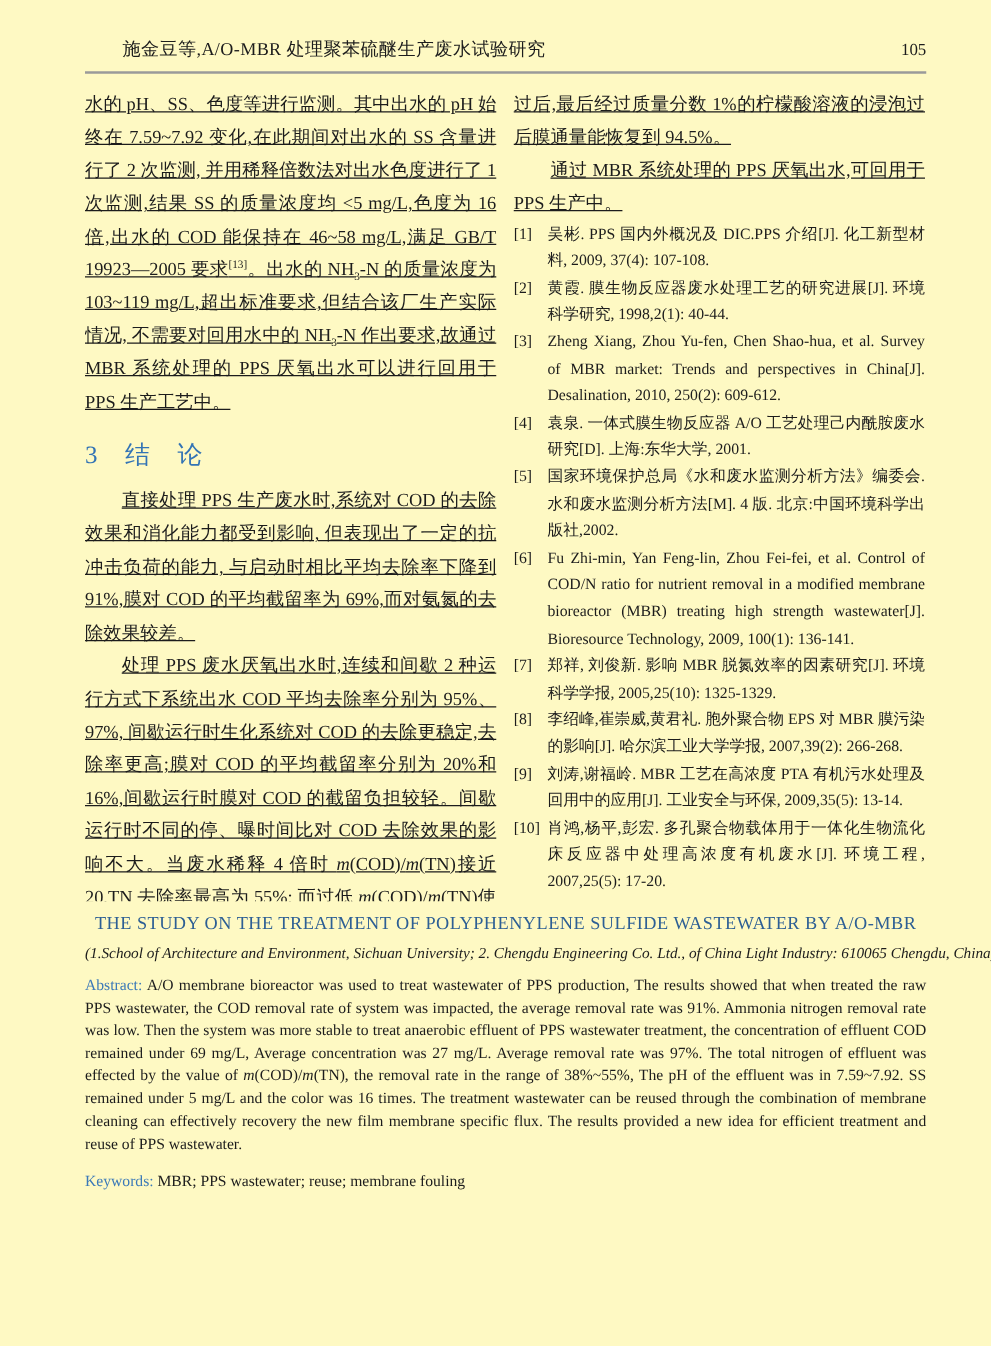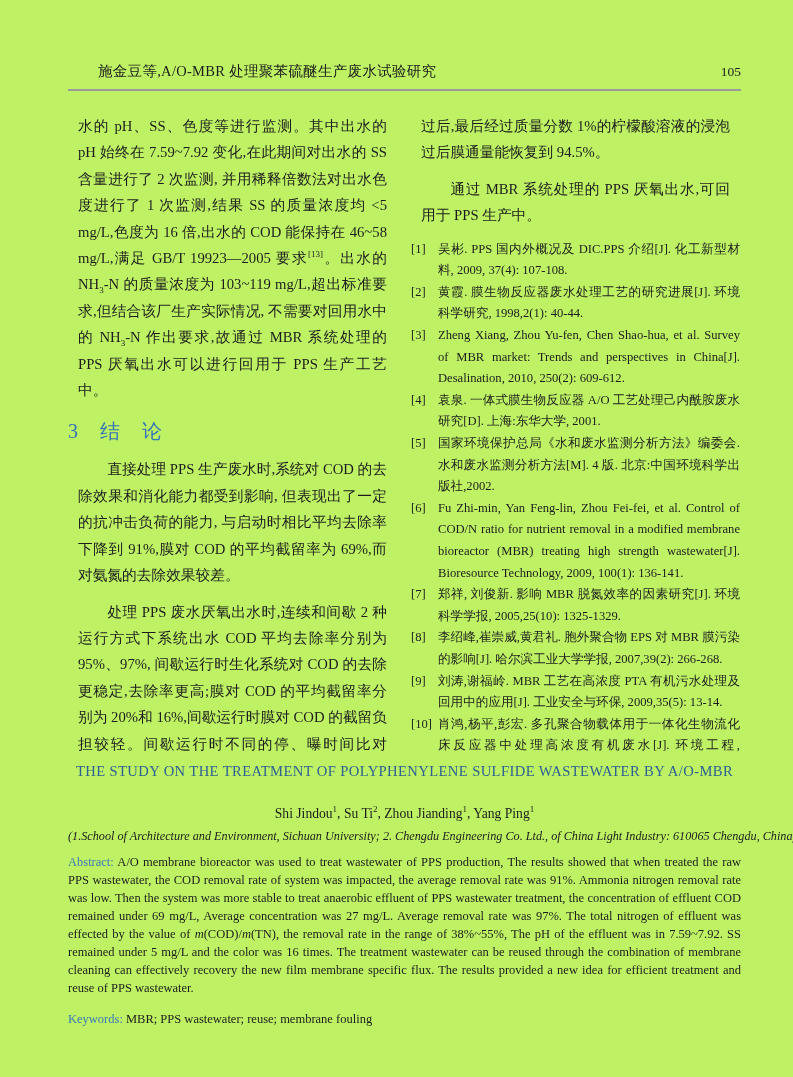--- a/index.html
+++ b/index.html
@@ -1,48 +1,49 @@
 <!DOCTYPE html>
 <html><head>
 <meta charset="utf-8">
 <style>
   html,body { margin:0; padding:0; background:#e8e8e8; }
   .page {
     position:relative;
     width:793px; height:1077px;
     margin:0 auto;
-    background:#bef264;
+    background:#fef9c3;
     font-family:"Liberation Serif","DejaVu Serif",serif;
     color:#1c1c1c;
     box-sizing:border-box;
-    padding:62px 52px 0 68px;
+    padding:30px 52px 0 68px;
     overflow:hidden;
   }
   
   .running-head {
     display:flex; justify-content:space-between; align-items:baseline;
     border-bottom:2px solid #9a9a9a;
     padding-bottom:8px;
   }
   .running-title { font-size:14.5px; letter-spacing:0.3px; padding-left:30px; }
   .page-number { font-size:13.5px; }
   
   .columns {
     margin-top:12px;
     display:flex; gap:14px;
     height:650px;
     overflow:hidden;
   }
   .col { width:329px; }
   .col p {
-    margin:10px;
+    margin:0;
     font-size:14.7px;
     line-height:26.4px;
     text-align:justify;
     text-justify:inter-ideograph;
+    text-decoration:underline;
   }
   .col p.indent { text-indent:2em; }
   .col sup { font-size:9px; line-height:0; }
   .col sub { font-size:9px; line-height:0; }
   .section-heading {
     color:#3374b5;
     font-size:20px;
     margin:15px 0 11px 0;
     font-weight:normal;
     letter-spacing:1px;
@@ -174,19 +175,18 @@
             <span class="ref-text">肖鸿,杨平,彭宏. 多孔聚合物载体用于一体化生物流化床反应器中处理高浓度有机废水[J]. 环境工程, 2007,25(5): 17-20.</span>
           </li>
 
         </ol>
     </div>
 
   </div>
 
   <div class="en-block">
     <h2 class="en-title">THE STUDY ON THE TREATMENT OF POLYPHENYLENE SULFIDE WASTEWATER BY A/O-MBR</h2>
-    <div class="en-authors">Shi Jindou<sup>1</sup>, Su Ti<sup>2</sup>, Zhou Jianding<sup>1</sup>, Yang Ping<sup>1</sup></div>
     <div class="en-affiliation">(1.School of Architecture and Environment, Sichuan University;   2. Chengdu Engineering Co. Ltd., of China Light Industry: 610065  Chengdu, China)</div>
     <p class="en-abstract"><span class="label-blue">Abstract:</span><span> A/O membrane bioreactor was used to treat wastewater of PPS production, The results showed that when treated the raw PPS wastewater, the COD removal rate of system was impacted, the average removal rate was 91%. Ammonia nitrogen removal rate was low. Then the system was more stable to treat anaerobic effluent of PPS wastewater treatment, the concentration of effluent COD remained under 69 mg/L, Average concentration was 27 mg/L. Average removal rate was 97%. The total nitrogen of effluent was effected by the value of <i>m</i>(COD)/<i>m</i>(TN), the removal rate in the range of 38%~55%, The pH of the effluent was in 7.59~7.92.  SS remained under 5 mg/L and the color was 16 times.   The treatment wastewater can be reused through the combination of membrane cleaning can effectively recovery the new film membrane specific flux. The results provided a new idea for efficient treatment and reuse of PPS wastewater.</span></p>
     <p class="en-keywords"><span class="label-blue">Keywords:</span><span> MBR; PPS wastewater; reuse; membrane fouling</span></p>
   </div>
 
 </div>
 
 </body></html>

